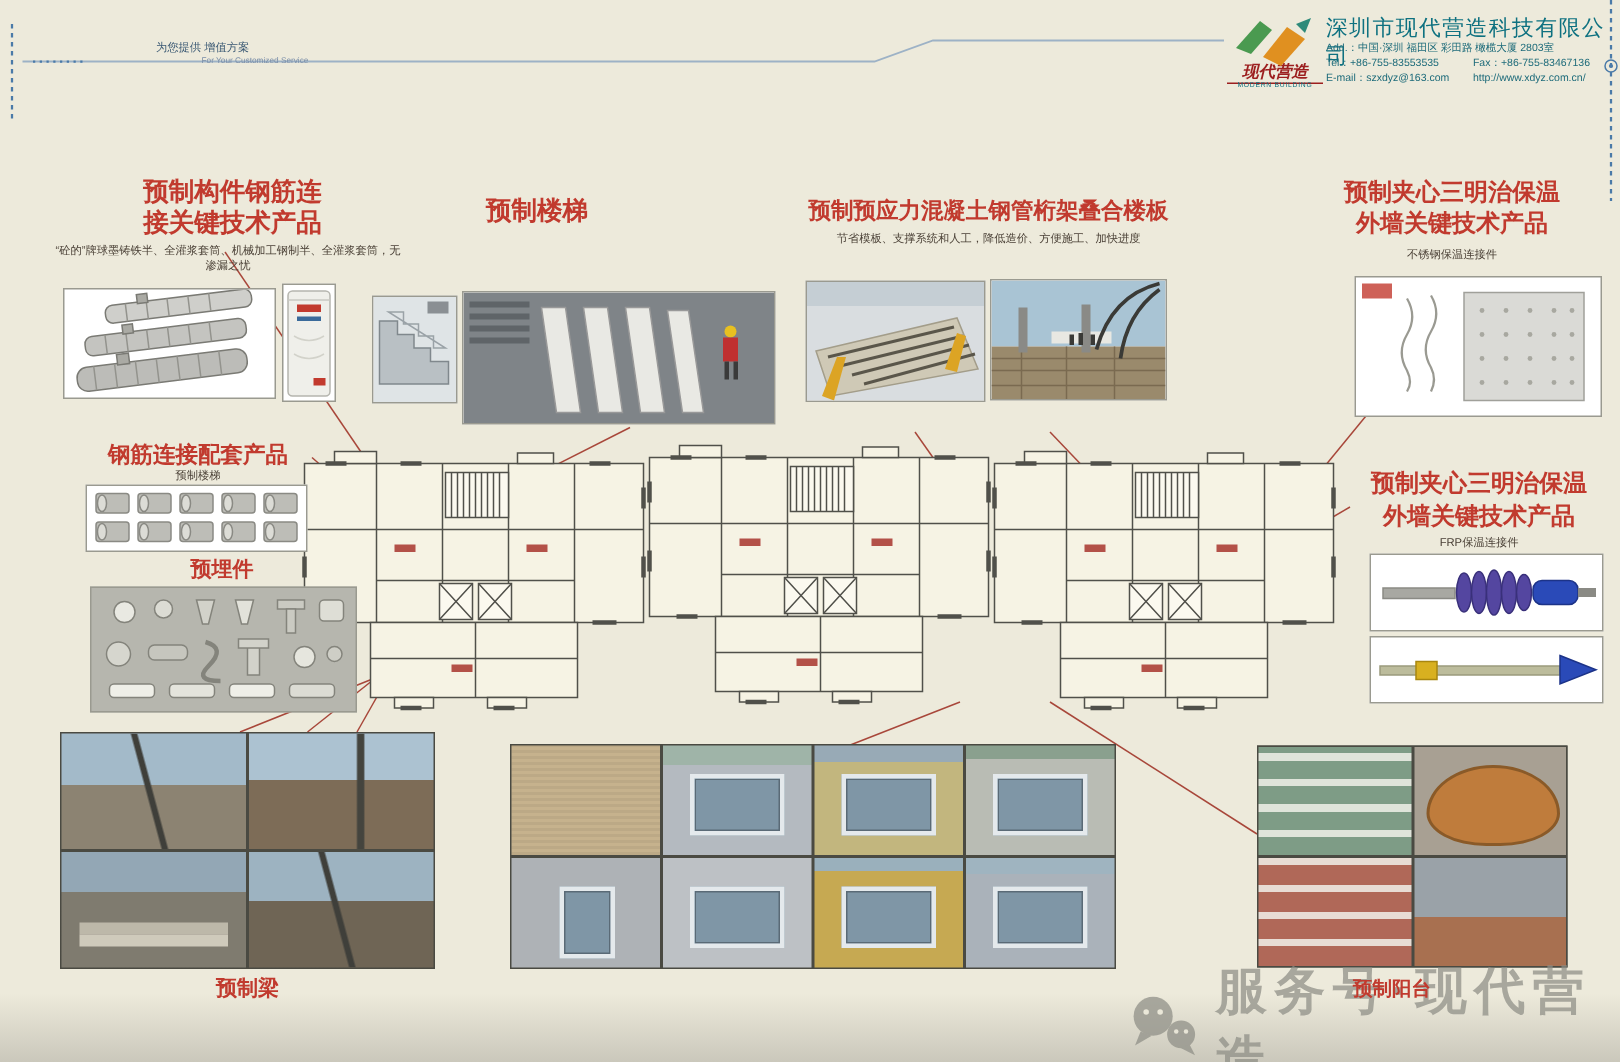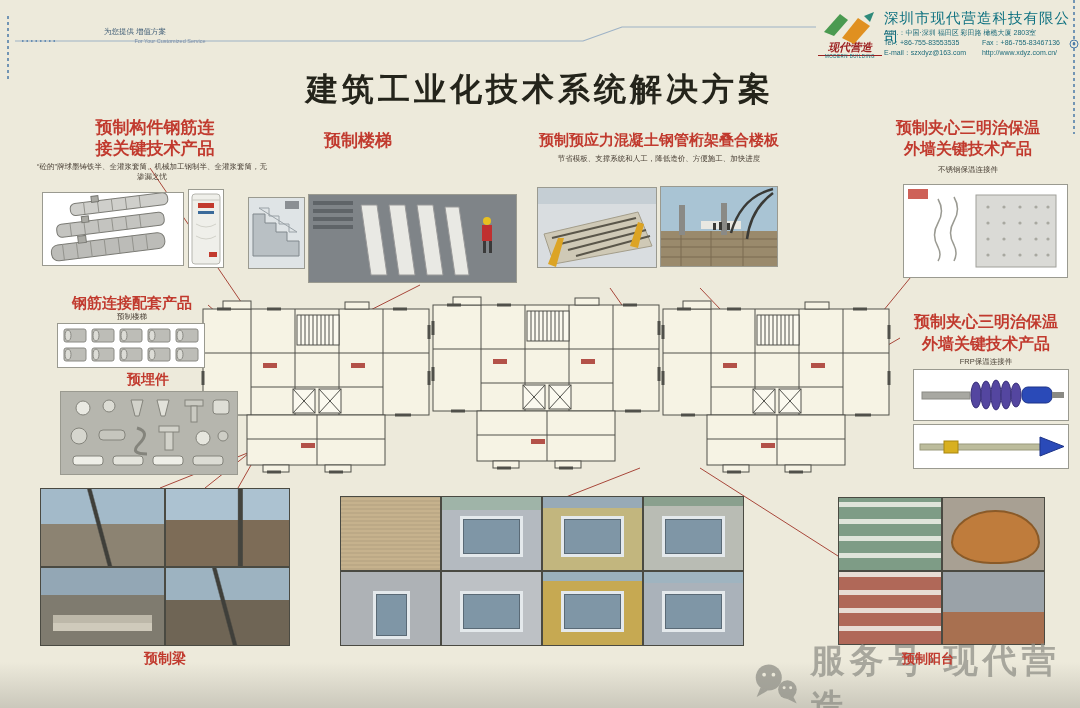--- a/index.html
+++ b/index.html
@@ -135,21 +135,20 @@
     <div class="row">
       <span>Tel：+86-755-83553535</span>
       <span>Fax：+86-755-83467136</span>
     </div>
     <div class="row">
       <span>E-mail：szxdyz@163.com</span>
       <span>http://www.xdyz.com.cn/</span>
     </div>
   </div>
 
-  <div id="main-title" class="abs">建筑工业化技术系统解决方案</div>
 
   <div id="rebar-t1" class="rh">预制构件钢筋连</div>
   <div id="rebar-t2" class="rh">接关键技术产品</div>
   <div id="rebar-desc" class="desc">“砼的”牌球墨铸铁半、全灌浆套筒、机械加工钢制半、全灌浆套筒，无渗漏之忧</div>
 
   <div id="stairs-title" class="rh">预制楼梯</div>
 
   <div id="slab-title" class="rh">预制预应力混凝土钢管桁架叠合楼板</div>
   <div id="slab-desc" class="desc">节省模板、支撑系统和人工，降低造价、方便施工、加快进度</div>
 

